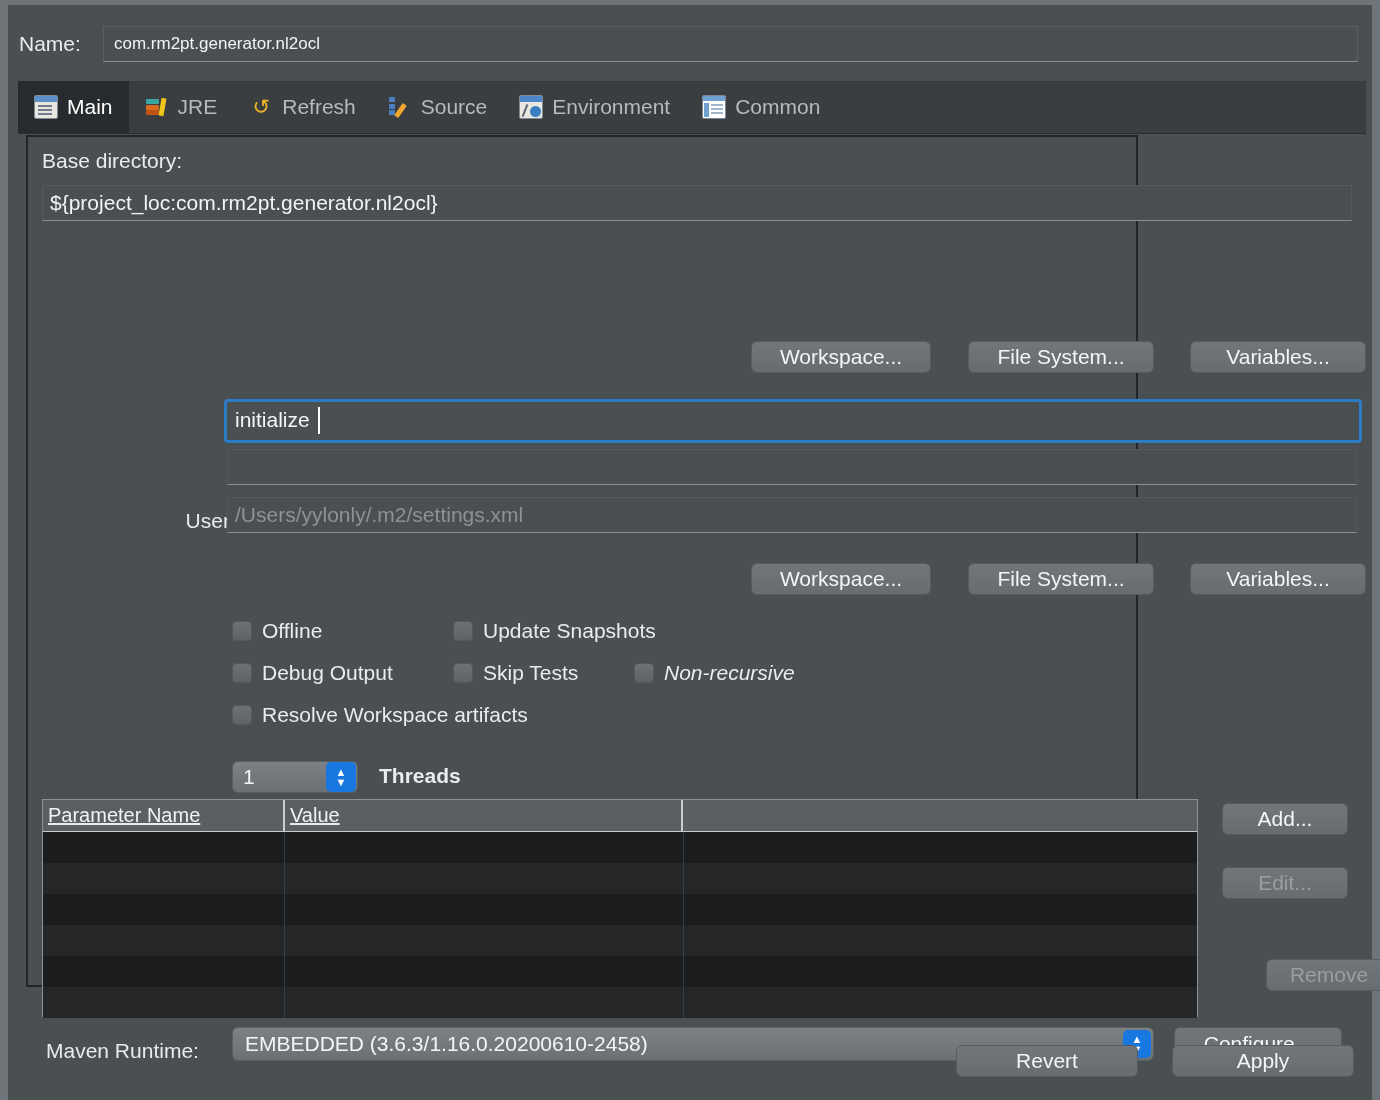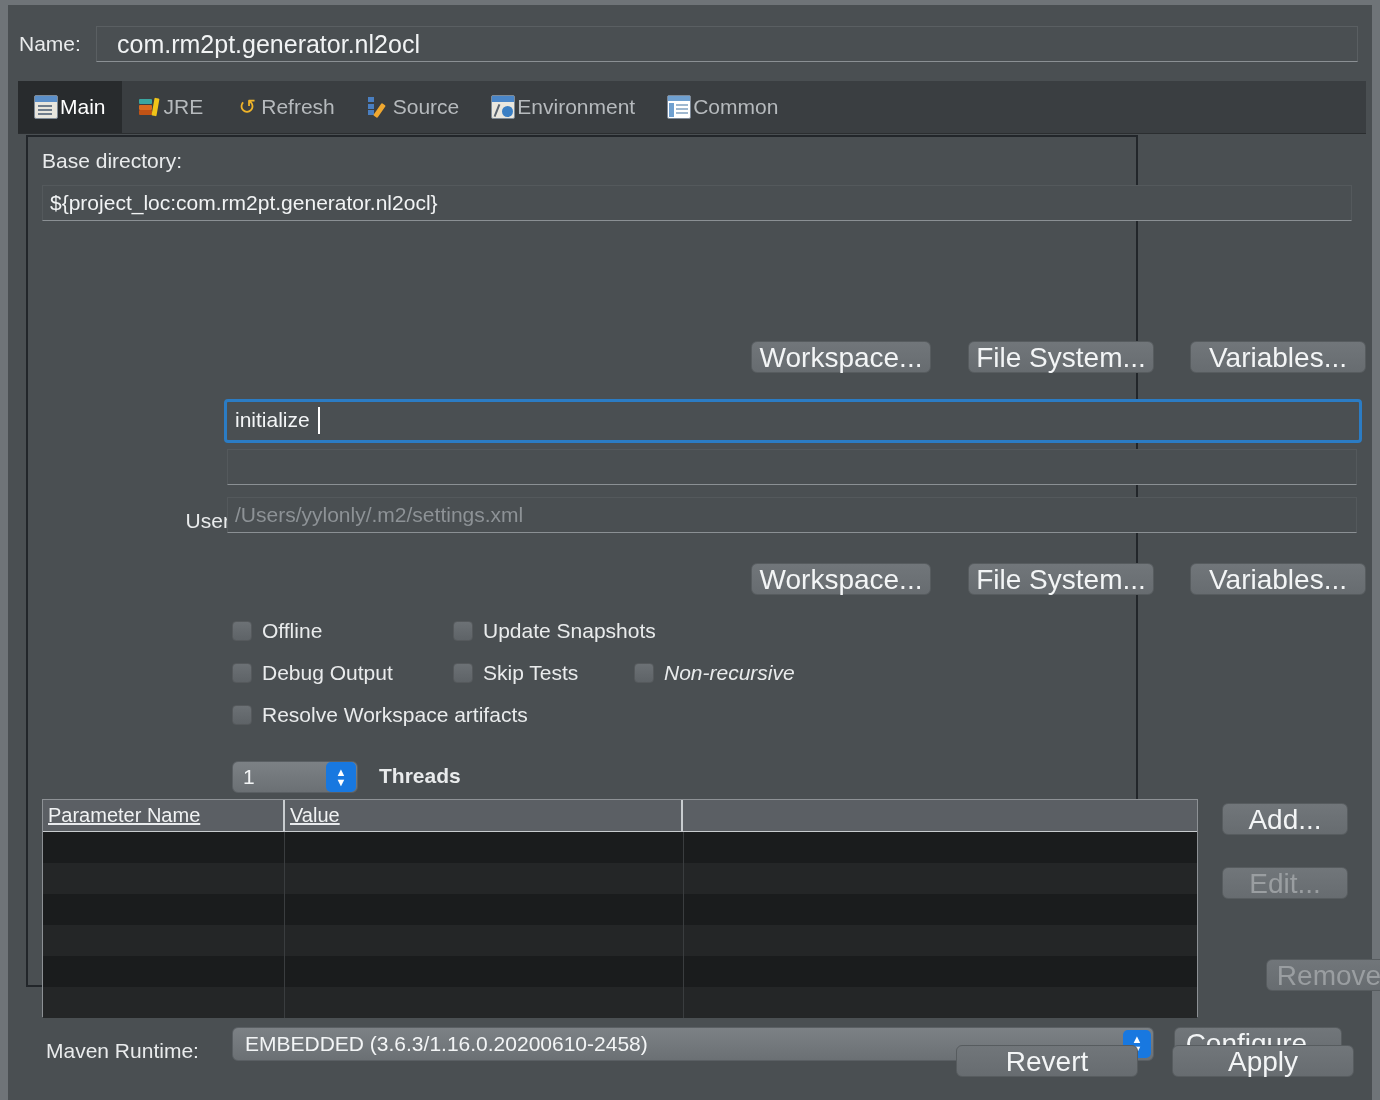--- a/index.html
+++ b/index.html
@@ -57,41 +57,42 @@
   .name-input {
     flex: 1;
     height: 36px;
     background: #4a4f52;
     border: none;
     border-bottom: 1px solid #8b9094;
     border-top: 1px solid #5a5f62;
     border-left: 1px solid #5a5f62;
     border-right: 1px solid #5a5f62;
     color: #f1f3f4;
-    font-size: 25px;
+    font-size: 17px;
     font-family: "Liberation Sans", sans-serif;
-    padding: 0 20px;
+    padding: 0 10px;
     box-sizing: border-box;
     outline: none;
+    margin-left: 7px;
   }
 
   
   .tabbar {
     position: absolute;
     left: 10px; top: 76px;
     width: 1348px; height: 52px;
     background: #3a3e41;
     display: flex;
     align-items: stretch;
     border-bottom: 1px solid #2b2e30;
   }
   .tab {
     display: flex;
     align-items: center;
-    gap: 2px;
+    gap: 9px;
     padding: 0 16px;
     font-size: 21px;
     color: #b6babd;
     cursor: default;
     user-select: none;
   }
   .tab.active {
     background: #282b2d;
     color: #ffffff;
   }
@@ -186,21 +187,21 @@
     outline: none;
   }
   .field::placeholder { color: #8d9296; }
   .field:disabled { color: #8d9296; }
 
   .btn {
     background: linear-gradient(#71767a, #676c70);
     border: 1px solid #575c5f;
     border-radius: 6px;
     color: #f3f5f6;
-    font-size: 28px;
+    font-size: 21px;
     font-family: "Liberation Sans", sans-serif;
     cursor: default;
     padding: 0;
     box-sizing: border-box;
     text-align: center;
   }
   .btn.disabled { color: #9a9ea1; }
 
   
   .basedir-label { position:absolute; left:14px; top:12px; }

